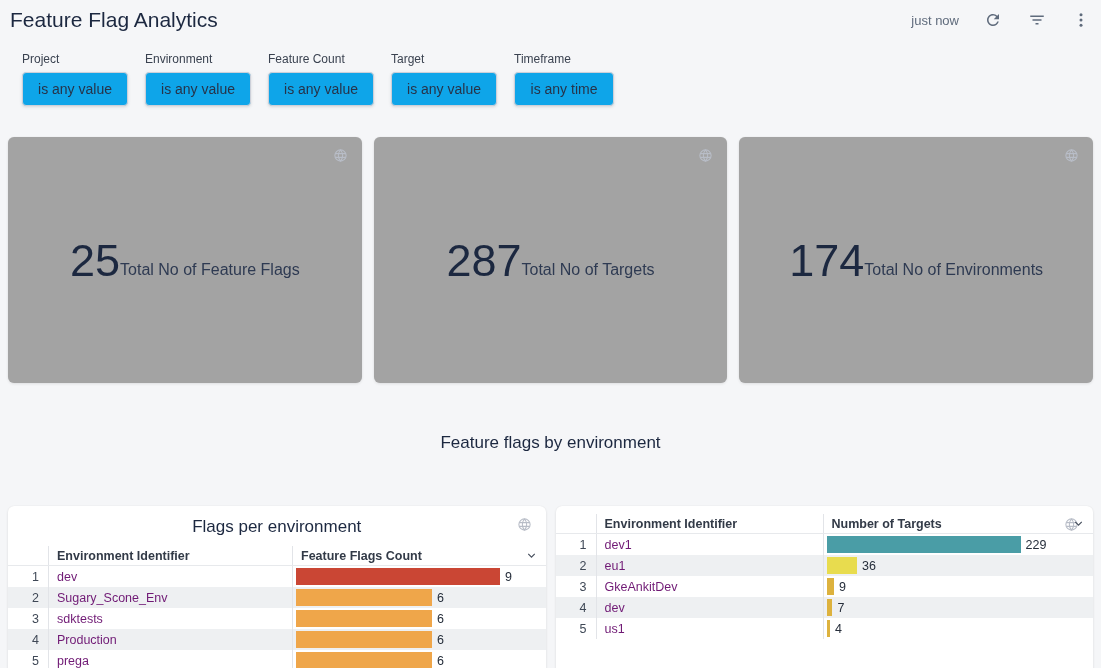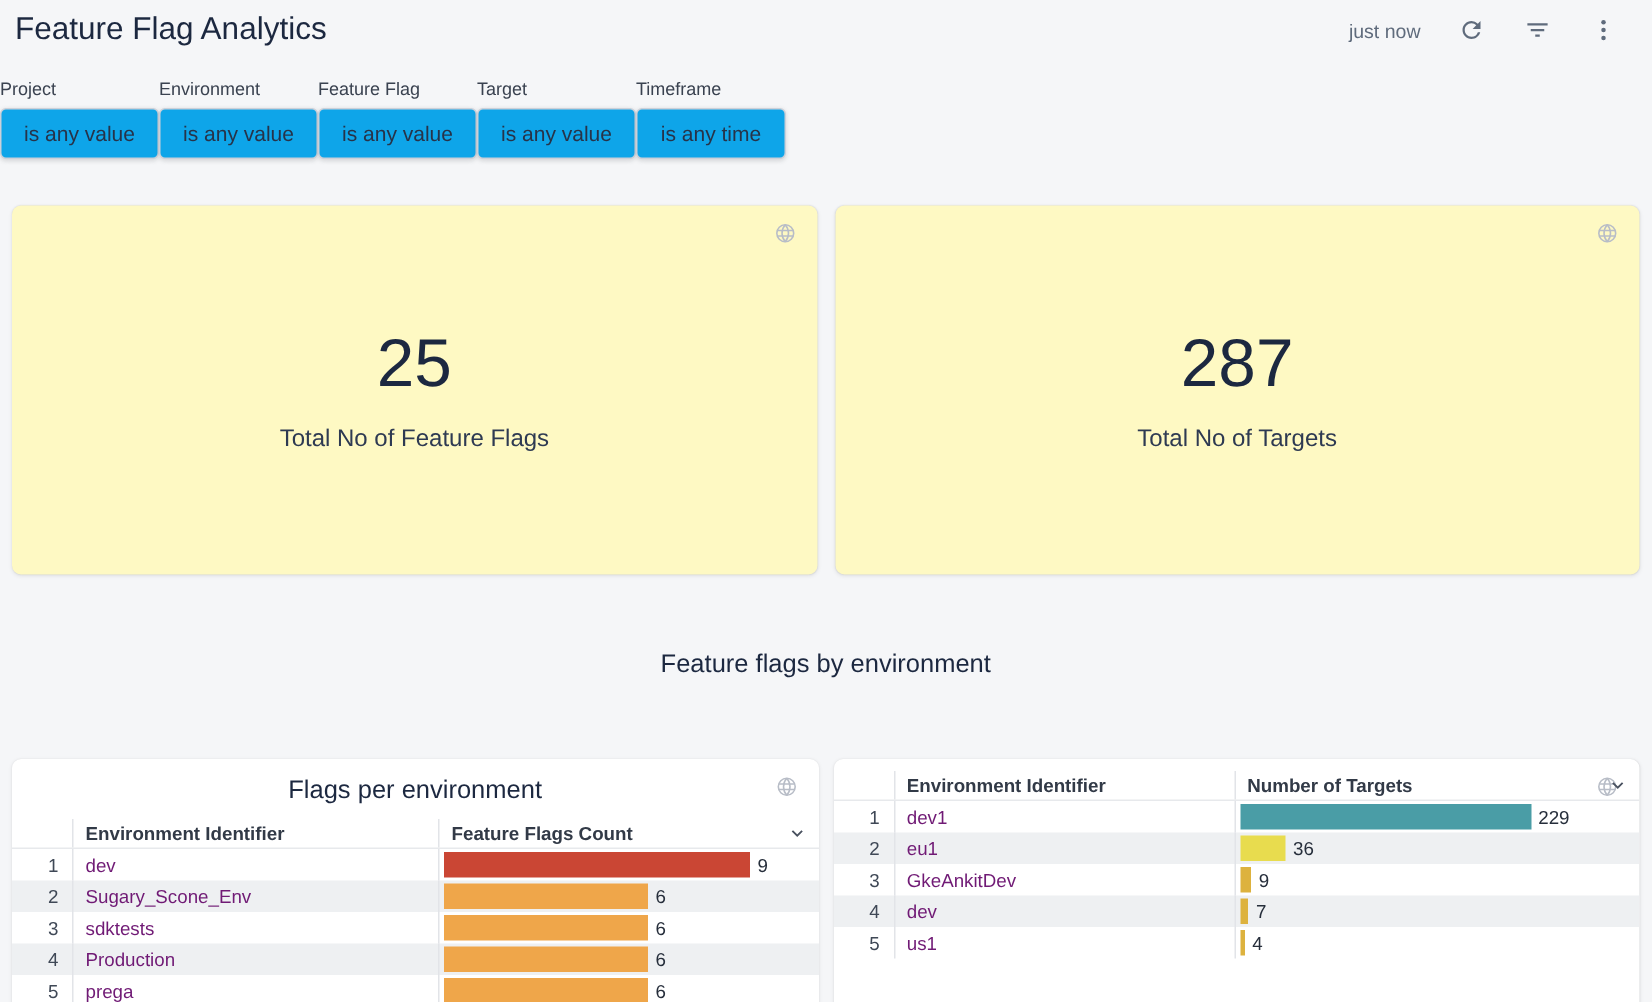--- a/index.html
+++ b/index.html
@@ -2,43 +2,43 @@
 <html><head>
 <meta charset="utf-8">
 <style>
   * { margin:0; padding:0; box-sizing:border-box; }
   html,body { background:#f5f6f8; }
   .page {
     position:relative; width:1101px; height:668px; overflow:hidden;
     background:#f5f6f8; font-family:"Liberation Sans", sans-serif; color:#1c2840;
   }
   
-  .header { display:flex; justify-content:space-between; align-items:flex-start; padding:5px 22px 0 10px; }
+  .header { display:flex; justify-content:space-between; align-items:flex-start; padding:5px 10px 0 10px; }
   .dash-title { font-size:21px; font-weight:400; color:#1c2840; line-height:30px; }
   .header-controls { display:flex; align-items:center; gap:24px; margin-top:5px; }
   .refreshed { font-size:13px; color:#5f6b7c; }
   .icon-btn { display:inline-flex; align-items:center; justify-content:center; width:20px; height:20px; cursor:pointer; }
   
-  .filters { display:flex; margin:17px 0 0 0; }
+  .filters { display:flex; gap:17px; margin:17px 0 0 22px; }
   .filter-group { display:flex; flex-direction:column; }
   .filter-label { font-size:12px; color:#3a4250; line-height:14px; margin-bottom:6px; }
   .filter-button {
     min-width:106px; height:34px; padding:0 14px; background:#0ea5e9;
     border:1px solid #ccd0d9; border-radius:4px;
     box-shadow:0 1px 3px rgba(95,99,104,.22);
     font-family:inherit; font-size:14px; color:#273349;
     display:flex; align-items:center; justify-content:center; cursor:pointer;
   }
   .filter-group:last-child .filter-button { min-width:100px; }
   
   .stats { display:flex; gap:12px; margin:31px 8px 0 8px; }
   .stat-card {
-    position:relative; flex:1 1 0; height:246px; background:#fef9c3; border-radius:6px;
+    position:relative; flex:1 1 0; height:246px; background:#a3a3a3; border-radius:6px;
     box-shadow:0 1px 3px rgba(0,0,0,.09), 0 0 1px rgba(0,0,0,.08);
-    display:flex; flex-direction:column; align-items:center; justify-content:center;
+    display:flex; flex-direction:row; align-items:center; justify-content:center;
   }
   .globe { position:absolute; top:11px; right:14px; }
   .stat-value { font-size:45px; font-weight:400; color:#1c2840; line-height:1; }
   .stat-label { font-size:16px; color:#2e3a52; margin-top:20px; }
   
   .section-title { margin-top:50px; text-align:center; font-size:17px; font-weight:500; color:#1c2840; line-height:20px; }
   
   .tables-row { display:flex; gap:10px; margin:53px 8px 0 8px; }
   .table-card {
     position:relative; flex:1 1 0; height:320px; background:#fff; border-radius:6px;
@@ -105,21 +105,21 @@
   <div class="filters">
     <div class="filter-group">
       <span class="filter-label">Project</span>
       <button class="filter-button">is any value</button>
     </div>
     <div class="filter-group">
       <span class="filter-label">Environment</span>
       <button class="filter-button">is any value</button>
     </div>
     <div class="filter-group">
-      <span class="filter-label">Feature Flag</span>
+      <span class="filter-label">Feature Count</span>
       <button class="filter-button">is any value</button>
     </div>
     <div class="filter-group">
       <span class="filter-label">Target</span>
       <button class="filter-button">is any value</button>
     </div>
     <div class="filter-group">
       <span class="filter-label">Timeframe</span>
       <button class="filter-button">is any time</button>
     </div>
@@ -142,20 +142,32 @@
       <span class="globe">
         <svg width="15" height="15" viewBox="0 0 24 24">
             <g fill="none" stroke="#b8bdc7" stroke-width="1.7">
               <circle cx="12" cy="12" r="9"></circle>
               <path d="M3.6 9h16.8M3.6 15h16.8M12 3a13.5 13.5 0 0 1 0 18M12 3a13.5 13.5 0 0 0 0 18"></path>
             </g>
           </svg>
       </span>
       <div class="stat-value">287</div>
       <div class="stat-label">Total No of Targets</div>
+    </div>
+    <div class="stat-card">
+      <span class="globe">
+        <svg width="15" height="15" viewBox="0 0 24 24">
+            <g fill="none" stroke="#b8bdc7" stroke-width="1.7">
+              <circle cx="12" cy="12" r="9"></circle>
+              <path d="M3.6 9h16.8M3.6 15h16.8M12 3a13.5 13.5 0 0 1 0 18M12 3a13.5 13.5 0 0 0 0 18"></path>
+            </g>
+          </svg>
+      </span>
+      <div class="stat-value">174</div>
+      <div class="stat-label">Total No of Environments</div>
     </div>
   </div>
 
   <div class="section-title">Feature flags by environment</div>
 
   <div class="tables-row">
 
     <div class="table-card">
       <span class="globe">
         <svg width="15" height="15" viewBox="0 0 24 24">

